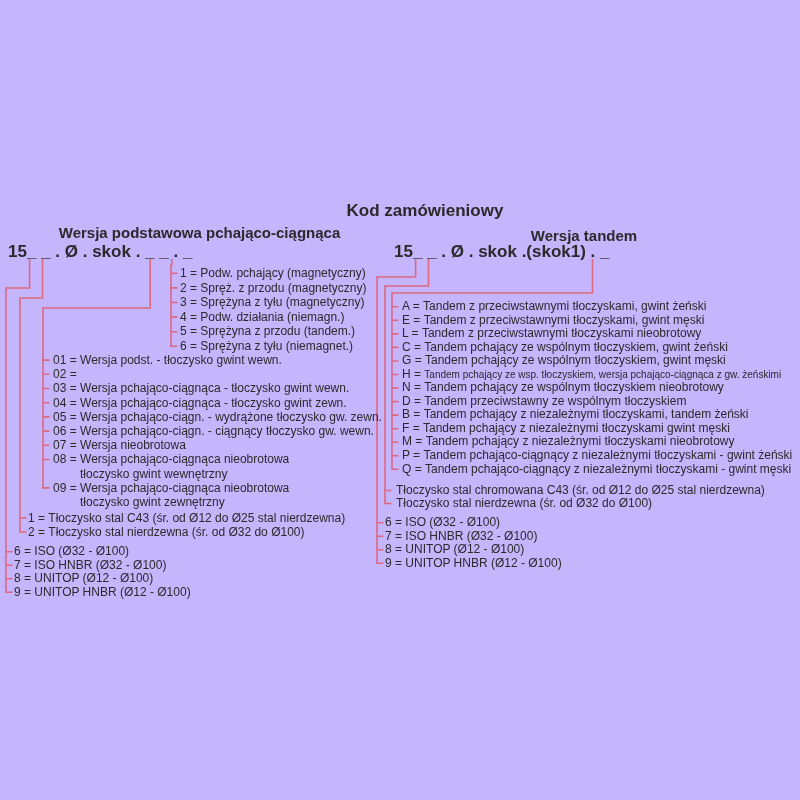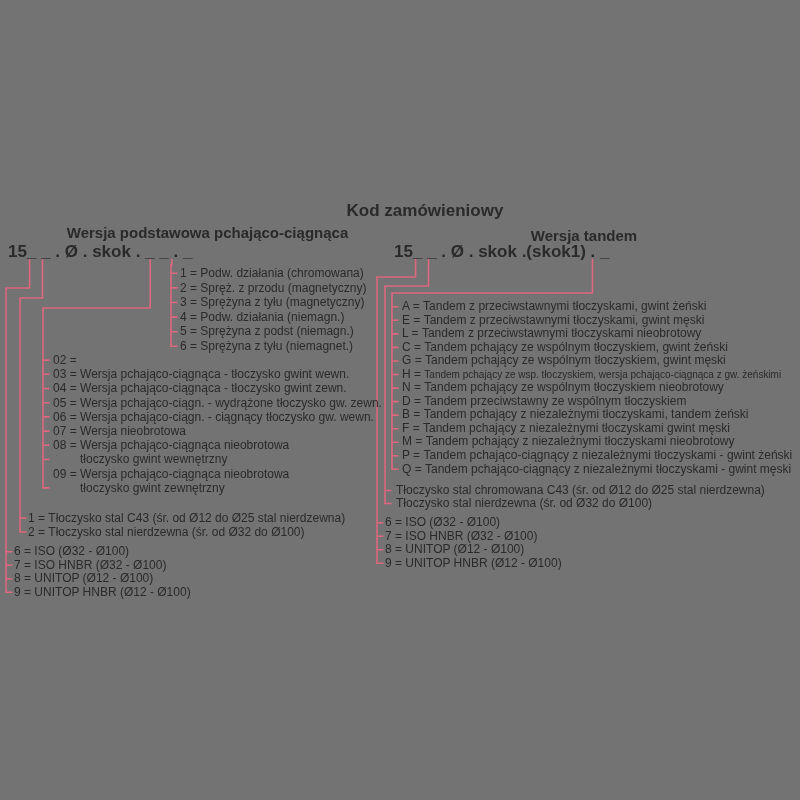--- a/index.html
+++ b/index.html
@@ -1,25 +1,25 @@
 <!DOCTYPE html>
 <html lang="pl" style="--line: #dd6880; --text: #2a2a2a;"><head>
 <meta charset="utf-8">
 <title>Kod zamówieniowy</title>
 <style>
   :root { --line:#dd6880; --text:#2a2a2a; }
   html,body { margin:0; padding:0; overflow:hidden; }
   body { background:#fff; font-family:"Liberation Sans","DejaVu Sans",sans-serif; color:var(--text); }
-  .page { position:relative; width:800px; height:800px; background:#737373; }
+  .page { position:relative; width:800px; height:800px; background:#c4b5fd; }
   #wires { position:absolute; left:0; top:0; width:800px; height:800px; pointer-events:none; }
   #wires path { fill:none; stroke:var(--line); stroke-width:1.6; }
   .title { position:absolute; left:225px; top:201px; width:400px; margin:0;
            font-size:17px; font-weight:bold; text-align:center; }
   .sec-header { position:absolute; margin:0; font-size:15px; font-weight:bold; text-align:center; }
-  #hL { left:20px;  top:224px; width:375px; }
+  #hL { left:12px;  top:224px; width:375px; }
   #hR { left:438px; top:227px; width:292px; }
   .code { position:absolute; top:243px; font-size:17px; font-weight:bold;
           line-height:18px; white-space:pre; }
   #codeL { left:8px; }
   #codeR { left:394px; }
   .list { position:absolute; font-size:12px; }
   .opt  { display:flex; align-items:flex-start; }
   .opt .c { white-space:pre; flex:none; }
   .opt .t { display:block; }
   .opt .t.small { font-size:10px;text-align:right; }
@@ -49,21 +49,21 @@
   <h2 class="sec-header" id="hL">Wersja podstawowa pchająco-ciągnąca</h2>
   <h2 class="sec-header" id="hR">Wersja tandem</h2>
 
   <div class="code" id="codeL"><span>15</span><span>_</span><span> </span><span>_</span><span> . Ø . skok . _ </span><span>_</span><span> . </span><span>_</span></div>
   <div class="code" id="codeR"><span>15</span><span>_</span><span> </span><span>_</span><span> . Ø . skok .(skok1) . </span><span>_</span></div>
 
   <div class="list" id="l-act">
       <div class="opt">
         <span class="c">1 = </span>
         <span class="t">
-          <div>Podw. działania (chromowana)</div>
+          <div>Podw. pchający (magnetyczny)</div>
         </span>
       </div>
       <div class="opt">
         <span class="c">2 = </span>
         <span class="t">
           <div>Spręż. z przodu (magnetyczny)</div>
         </span>
       </div>
       <div class="opt">
         <span class="c">3 = </span>
@@ -73,31 +73,37 @@
       </div>
       <div class="opt">
         <span class="c">4 = </span>
         <span class="t">
           <div>Podw. działania (niemagn.)</div>
         </span>
       </div>
       <div class="opt">
         <span class="c">5 = </span>
         <span class="t">
-          <div>Sprężyna z podst (niemagn.)</div>
+          <div>Sprężyna z przodu (tandem.)</div>
         </span>
       </div>
       <div class="opt">
         <span class="c">6 = </span>
         <span class="t">
           <div>Sprężyna z tyłu (niemagnet.)</div>
         </span>
       </div>
     </div>
   <div class="list" id="l-ver">
+      <div class="opt">
+        <span class="c">01 = </span>
+        <span class="t">
+          <div>Wersja podst. - tłoczysko gwint wewn.</div>
+        </span>
+      </div>
       <div class="opt">
         <span class="c">02 = </span>
       </div>
       <div class="opt">
         <span class="c">03 = </span>
         <span class="t">
           <div>Wersja pchająco-ciągnąca - tłoczysko gwint wewn.</div>
         </span>
       </div>
       <div class="opt">

